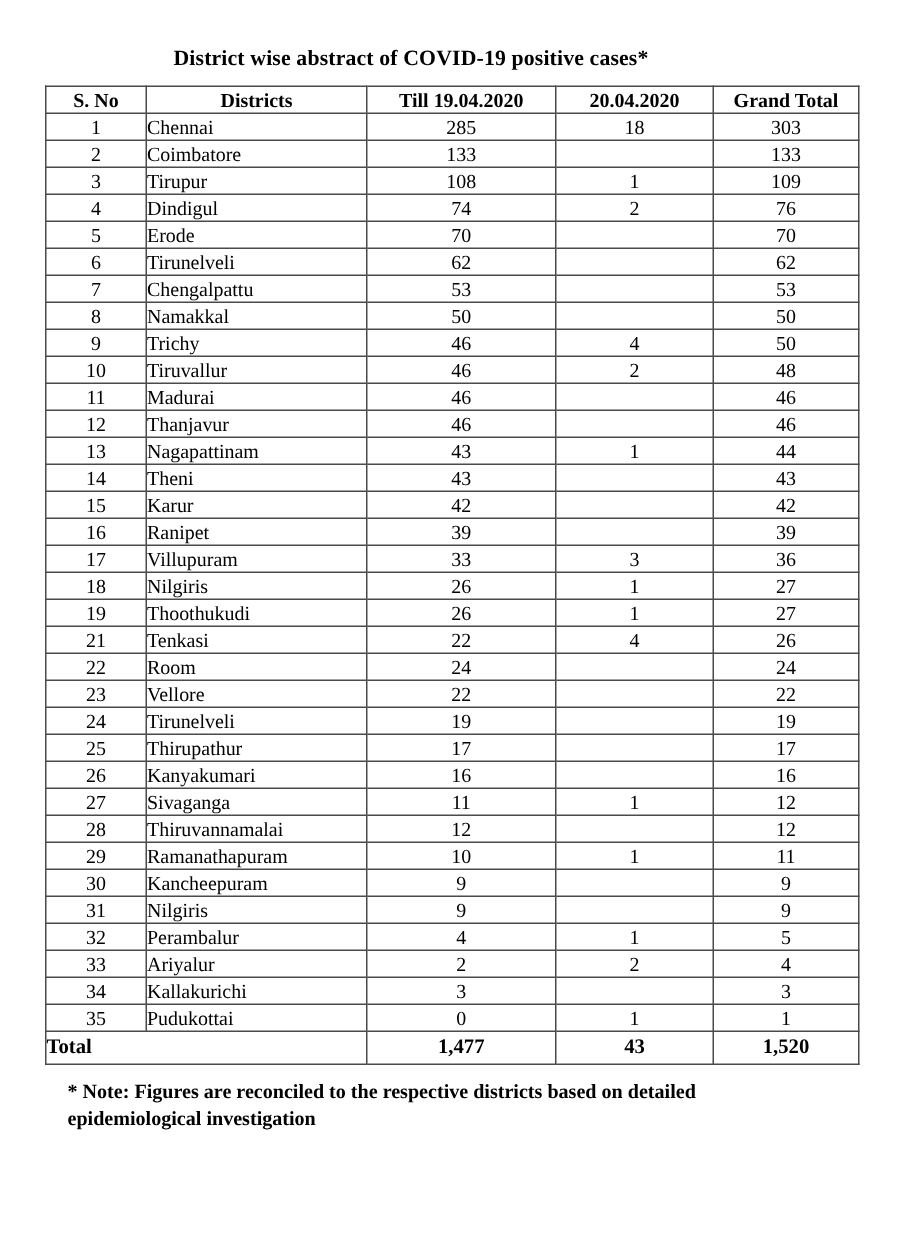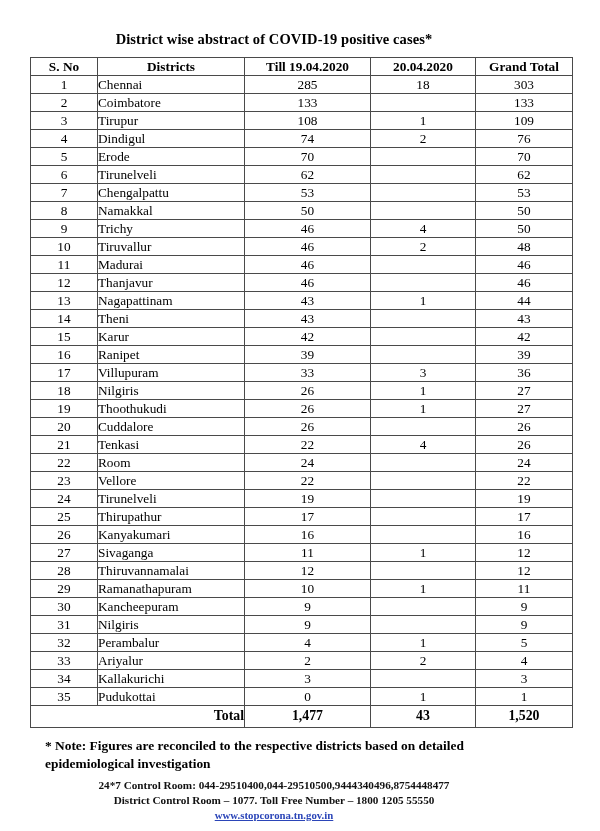--- a/index.html
+++ b/index.html
@@ -64,21 +64,21 @@
   td.dist   { text-align: left; padding-left: 6px; }
   td.num    { text-align: center; }
 
   tr.total-row td {
     font-weight: bold;
     height: 21px;
     border-top: 1.6px solid #2b2b2b;
     font-size: 13.8px;
   }
   tr.total-row td.total-label {
-    text-align: right;
+    text-align: left;
   }
   .note {
     margin: 9px 0 0 0;
     padding: 0 34px 0 45px;
     font-family: "Liberation Serif", serif;
     font-weight: bold;
     font-size: 13.4px;
     line-height: 1.32;
     text-align: left;
   }
@@ -254,27 +254,20 @@
             <td class="num">27</td>
           </tr>
           <tr>
             <td class="sno">19</td>
             <td class="dist">Thoothukudi</td>
             <td class="num">26</td>
             <td class="num">1</td>
             <td class="num">27</td>
           </tr>
           <tr>
-            <td class="sno">20</td>
-            <td class="dist">Cuddalore</td>
-            <td class="num">26</td>
-            <td class="num"></td>
-            <td class="num">26</td>
-          </tr>
-          <tr>
             <td class="sno">21</td>
             <td class="dist">Tenkasi</td>
             <td class="num">22</td>
             <td class="num">4</td>
             <td class="num">26</td>
           </tr>
           <tr>
             <td class="sno">22</td>
             <td class="dist">Room</td>
             <td class="num">24</td>
@@ -377,19 +370,14 @@
             <td class="num">1,477</td>
             <td class="num">43</td>
             <td class="num">1,520</td>
           </tr>
         </tbody>
     </table>
   </div>
 
   <div class="note">* Note: Figures are reconciled to the respective districts based on detailed epidemiological investigation</div>
 
-  <div class="footer">
-    <span class="line">24*7 Control Room: 044-29510400,044-29510500,9444340496,8754448477</span>
-    <span class="line">District Control Room – 1077. Toll Free Number – 1800 1205 55550</span>
-    <span class="line"><a class="url" href="#">www.stopcorona.tn.gov.in</a></span>
-  </div>
 
 </div>
 
 </body></html>

